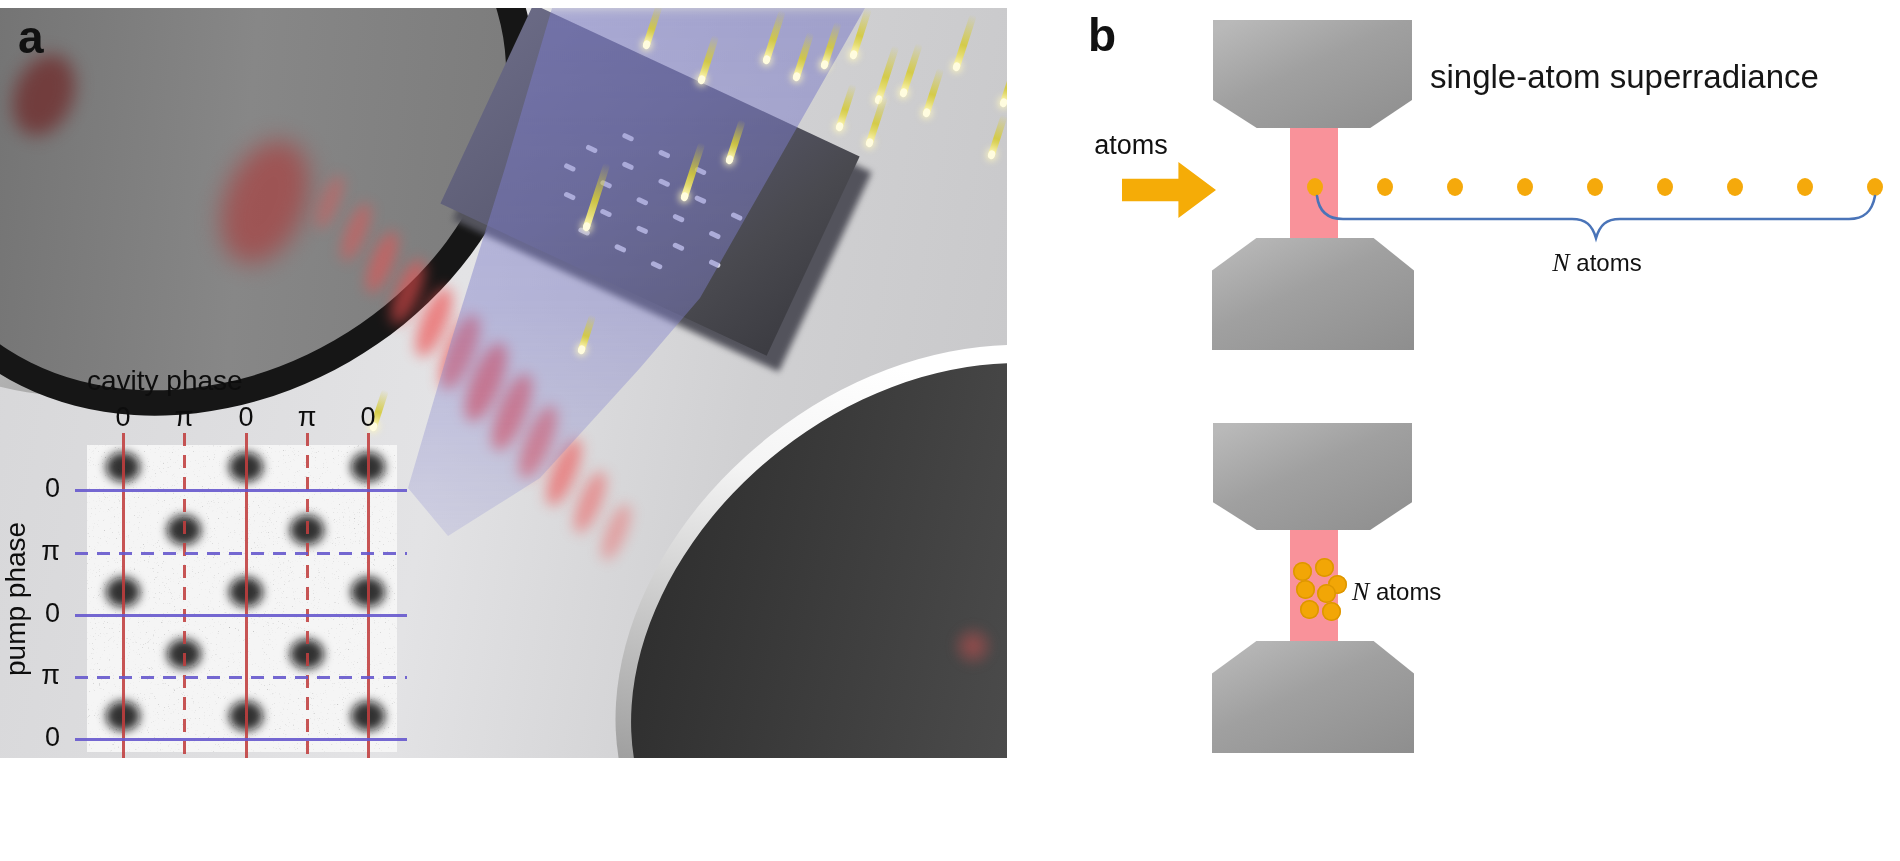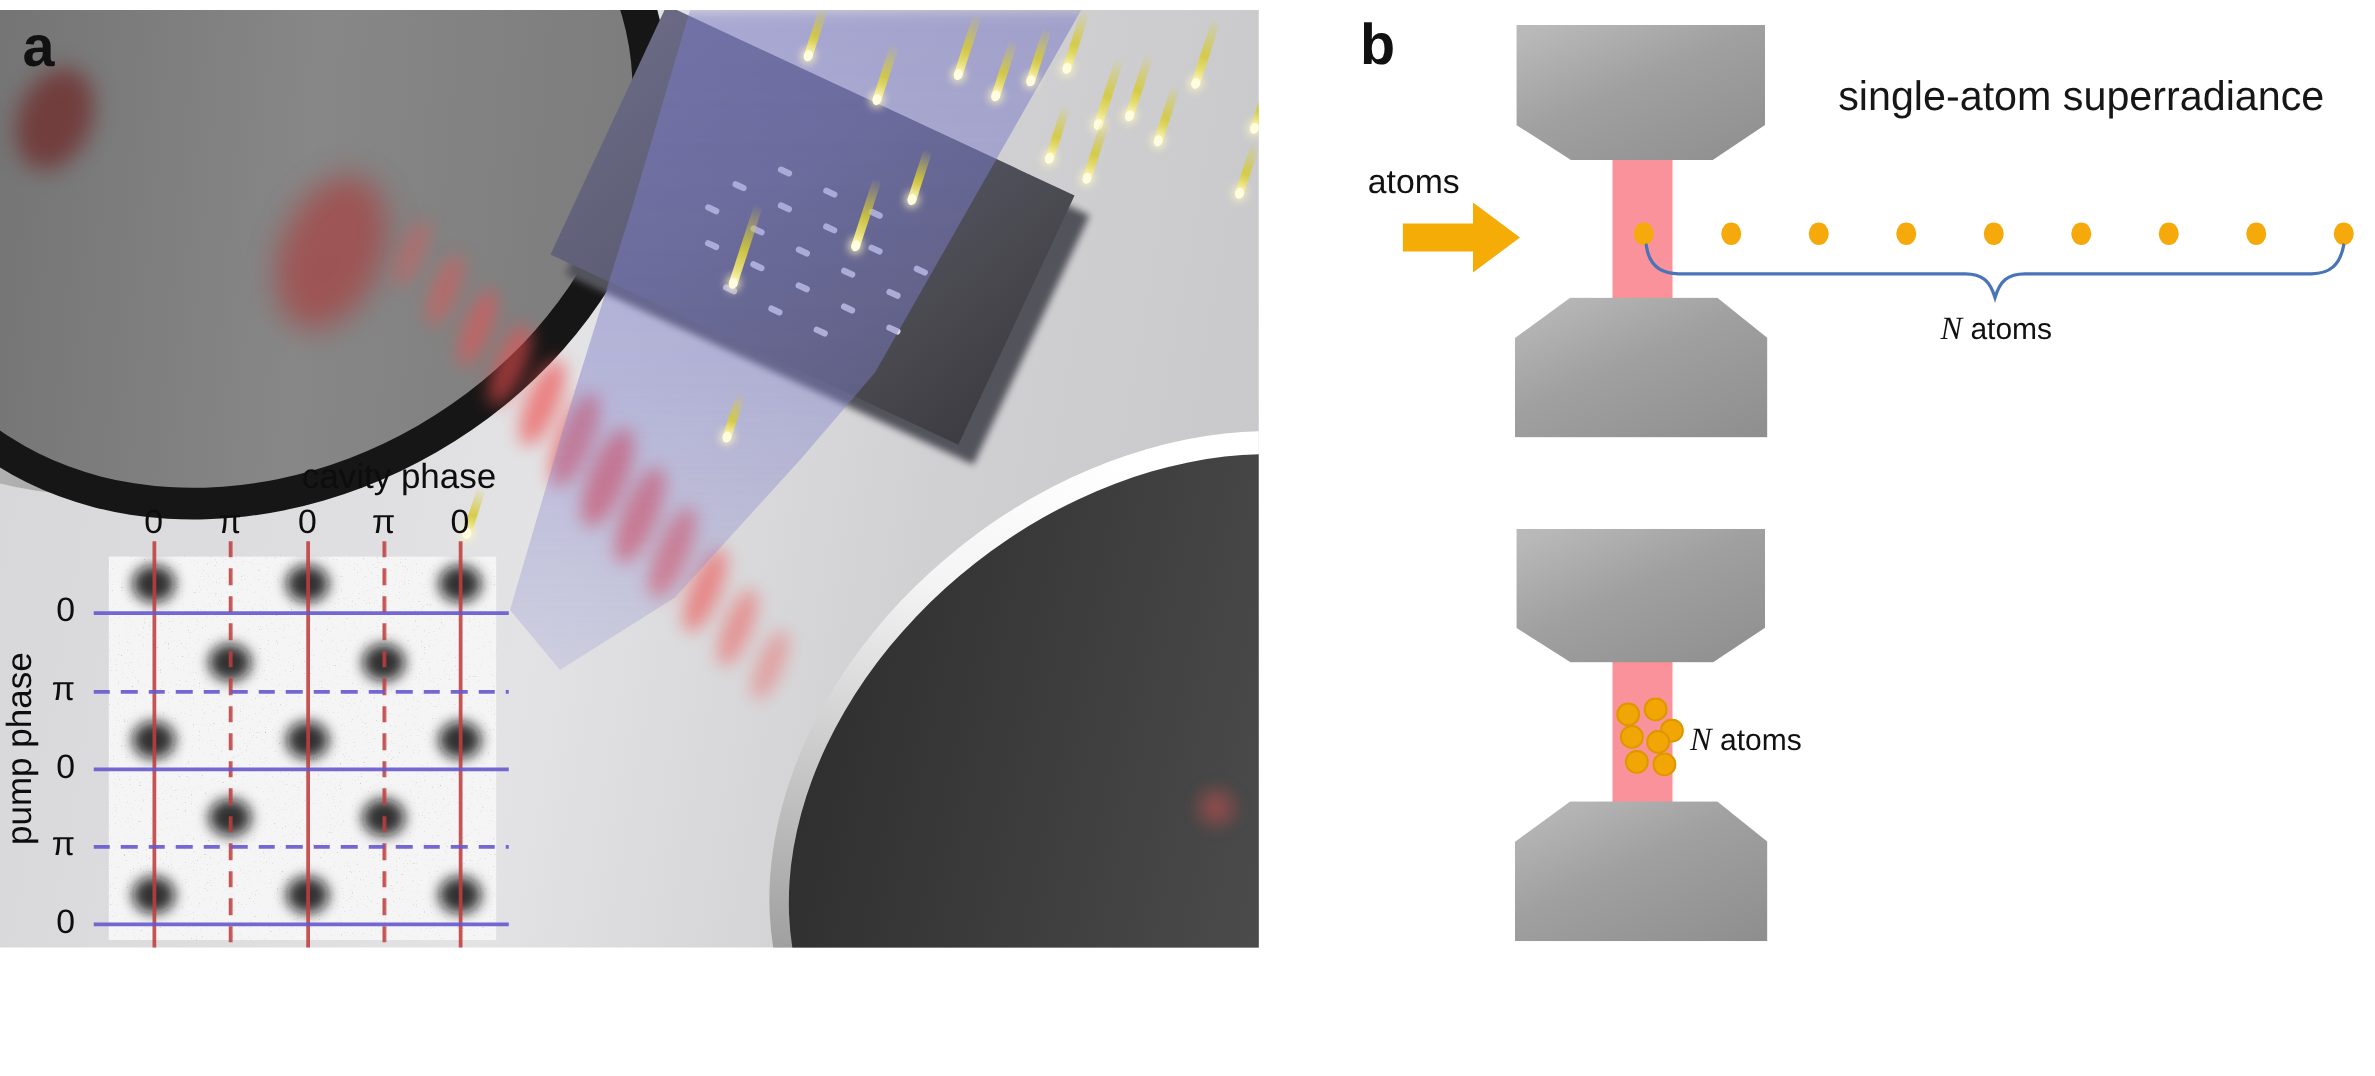--- a/index.html
+++ b/index.html
@@ -37,21 +37,21 @@
   #cone{left:0;top:0;width:1007px;height:750px;filter:blur(6px);z-index:11;
         background:linear-gradient(to bottom,rgba(122,122,198,.55) 0%,rgba(128,128,203,.45) 40%,rgba(148,148,214,.20) 75%,rgba(160,160,220,.05) 100%);
         clip-path:polygon(552px 0,865px 0,700px 290px,640px 360px,540px 470px,448px 528px,408px 480px,452px 330px,505px 160px);}
   
   .streak{position:absolute;width:7px;border-radius:4px;transform:rotate(18deg);transform-origin:50% 100%;z-index:12;
           background:linear-gradient(to bottom,rgba(240,230,120,0) 0%,rgba(213,203,58,.9) 55%,#f1e98f 88%,#fdf9cf 100%);}
   .streak::after{content:'';position:absolute;left:0;bottom:-1px;width:7px;height:9px;border-radius:50%;
           background:#fffcdf;box-shadow:0 0 7px 2px rgba(255,248,190,.85);}
   
   #inset{position:absolute;left:0;top:330px;width:430px;height:420px;z-index:20;color:#0d0d0d;}
-  #inset .title-x{position:absolute;left:87px;top:27px;width:310px;text-align:right;font-size:28px;}
+  #inset .title-x{position:absolute;left:87px;top:27px;width:310px;text-align:left;font-size:28px;}
   #inset .title-y{position:absolute;left:0px;top:107px;width:32px;height:307px;display:flex;align-items:center;justify-content:center;
                   writing-mode:vertical-rl;transform:rotate(180deg);font-size:28px;}
   .xtick{position:absolute;top:64px;width:34px;text-align:center;font-size:27px;}
   .ytick{position:absolute;left:32px;width:28px;text-align:right;font-size:27px;}
   #noise-wrap{position:absolute;left:87px;top:107px;width:310px;height:307px;}
   .vline{position:absolute;top:95px;width:3px;height:337px;}
   .vline.solid{background:rgba(192,62,62,.88);}
   .vline.dash{background:repeating-linear-gradient(to bottom,rgba(192,62,62,.88) 0 13px,transparent 13px 22px);}
   .hline{position:absolute;left:75px;width:332px;height:3px;}
   .hline.solid{background:rgba(102,88,205,.9);}
@@ -60,21 +60,21 @@
   
   .mirror{position:absolute;background:linear-gradient(155deg,#b9b9b9 5%,#a0a0a0 45%,#8e8e8e 100%);
           filter:drop-shadow(2px 3px 2px rgba(100,100,100,.35));}
   .clip-mtop{clip-path:polygon(0 0,100% 0,100% 74%,79% 100%,22% 100%,0 74%);}
   .clip-mbot{clip-path:polygon(22% 0,80% 0,100% 29%,100% 100%,0 100%,0 29%);}
   .beam{position:absolute;background:#f9929a;}
   .adot{position:absolute;width:16px;height:18px;border-radius:50%;background:#f5a90b;}
   .cdot{position:absolute;width:19px;height:19px;border-radius:50%;background:#f2a606;box-shadow:inset 0 0 0 1.5px #dd9600;}
   #atoms-arrow{position:absolute;left:1122px;top:162px;width:94px;height:56px;background:#f5ac07;
                clip-path:polygon(0 30%,60% 30%,60% 0,100% 50%,60% 100%,60% 70%,0 70%);}
-  .bigtitle{position:absolute;font-size:33px;color:#161616;text-align:center;}
+  .bigtitle{position:absolute;font-size:33px;color:#161616;}
   .small-label{position:absolute;font-size:27px;color:#111;text-align:center;}
   .natoms{position:absolute;font-size:24px;color:#111;}
   .math-n{font-family:"Liberation Serif","DejaVu Serif",serif;font-style:italic;font-size:26px;}
   #brace-svg{position:absolute;left:0;top:0;width:1900px;height:861px;pointer-events:none;}
 </style>
 </head>
 <body>
 
 <div id="stage">
 

